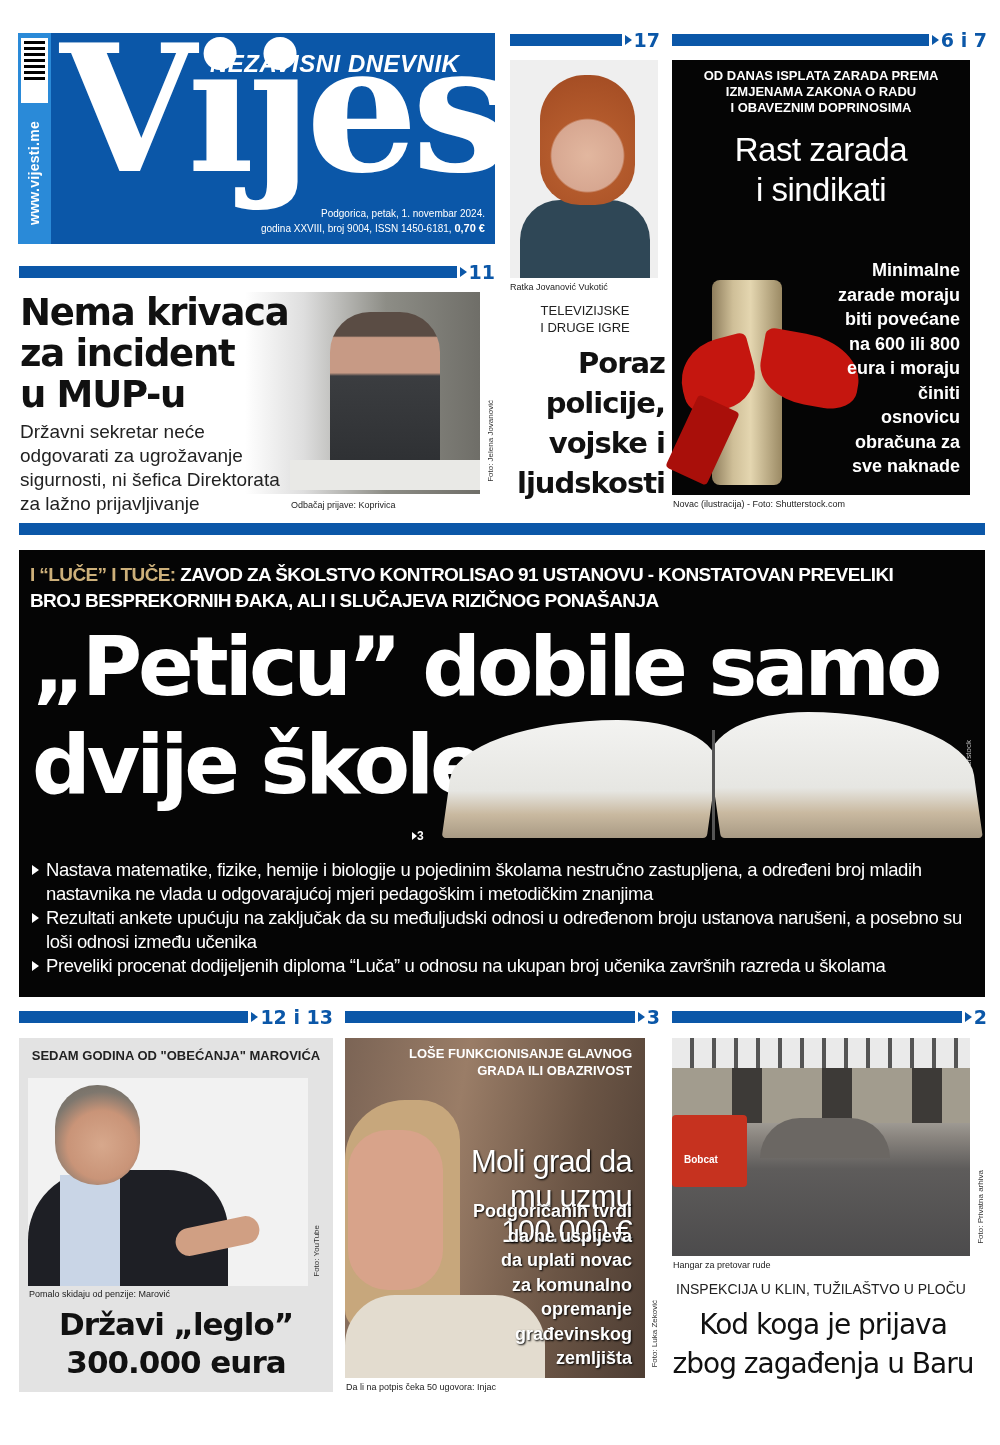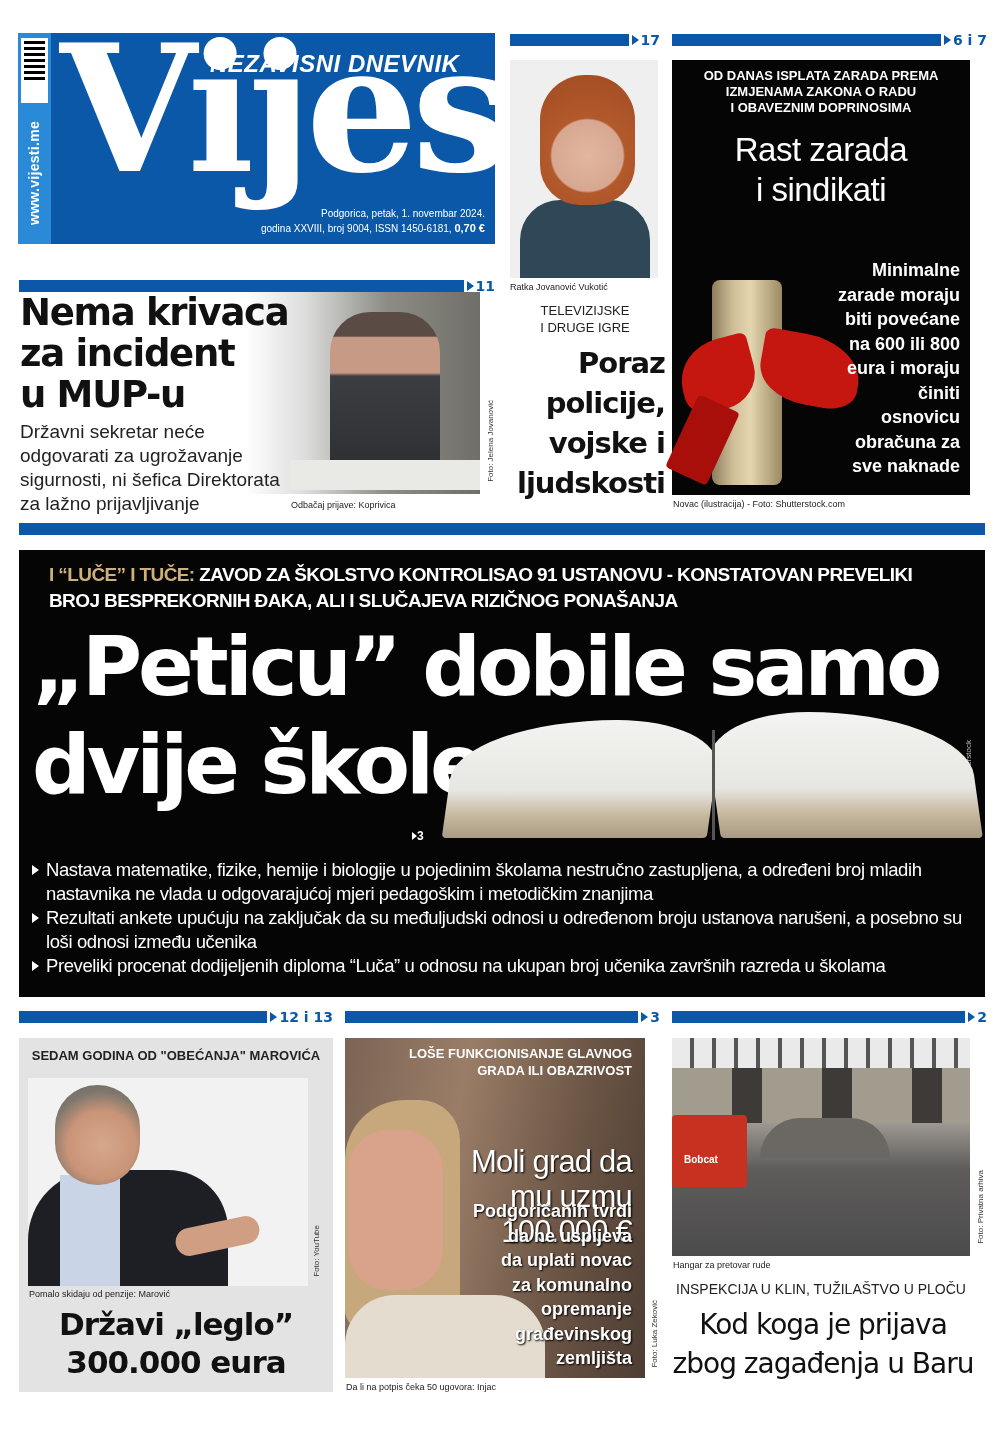--- a/index.html
+++ b/index.html
@@ -3,21 +3,21 @@
 <meta charset="utf-8">
 <style>
   * { box-sizing: border-box; margin: 0; padding: 0; }
   html, body { width: 1000px; height: 1445px; background: #ffffff; overflow: hidden; }
   body { position: relative; font-family: "Liberation Sans", sans-serif; color: #111; }
   .abs { position: absolute; }
 
   
   .bar { position: absolute; height: 12px; display: flex; align-items: center; }
   .bar .line { flex: 1; height: 12px; background: #0b57a8; }
-  .bar .ref { font-family: "DejaVu Sans", sans-serif; font-weight: bold; font-size: 14px; color: #0b57a8; padding-left: 3px; white-space: nowrap; line-height: 12px; display: flex; align-items: center; }
+  .bar .ref { font-family: "DejaVu Sans", sans-serif; font-weight: bold; font-size: 19px; color: #0b57a8; padding-left: 3px; white-space: nowrap; line-height: 12px; display: flex; align-items: center; }
   .bar .ref .arrow { display: inline-block; width: 0; height: 0; border-top: 5px solid transparent; border-bottom: 5px solid transparent; border-left: 7px solid #0b57a8; margin-right: 2px; }
 
   
   .masthead { left: 18px; top: 33px; width: 477px; height: 211px; background: #0b57a8; }
   .mast-side { left: 18px; top: 33px; width: 33px; height: 211px; background: #2a8ad8; }
   .barcode { left: 21px; top: 38px; width: 27px; height: 65px; background: #fff; }
   .barcode i { display: block; height: 3px; margin: 3px 3px; background: #000; }
   .mast-url { left: 18px; top: 105px; width: 33px; height: 135px; display: flex; align-items: center; justify-content: center; }
   .mast-url span { transform: rotate(-90deg); color: #fff; font-weight: bold; font-size: 14px; white-space: nowrap; letter-spacing: 0.3px; }
   .mast-tag { left: 210px; top: 50px; color: #fff; font-style: italic; font-weight: bold; font-size: 24px; letter-spacing: 0.5px; }
@@ -46,21 +46,21 @@
   .s3-kicker { left: 672px; top: 68px; width: 298px; text-align: center; color: #fff; font-weight: bold; font-size: 13px; line-height: 16px; }
   .s3-head { left: 672px; top: 130px; width: 298px; text-align: center; color: #fff; font-size: 33px; line-height: 40px; letter-spacing: -0.5px; }
   .s3-deck { left: 800px; top: 258px; width: 160px; text-align: right; color: #fff; font-weight: bold; font-size: 18px; line-height: 24.5px; }
   .money { left: 712px; top: 280px; width: 70px; height: 205px; border-radius: 8px; background: linear-gradient(90deg, #8e7d5c 0%, #cfbf98 30%, #e4d6b0 55%, #9b8a64 100%); }
   .bow1 { left: 680px; top: 340px; width: 75px; height: 70px; background: #c5160f; border-radius: 60% 10% 50% 30%; transform: rotate(-15deg); }
   .bow2 { left: 760px; top: 335px; width: 100px; height: 70px; background: #c5160f; border-radius: 10% 60% 30% 50%; transform: rotate(10deg); }
   .bow3 { left: 680px; top: 400px; width: 45px; height: 80px; background: #a90f0a; transform: rotate(25deg); border-radius: 4px; }
 
   
   .lead-box { left: 19px; top: 550px; width: 966px; height: 447px; background: #050505; }
-  .lead-kicker { left: 30px; top: 562px; width: 950px; color: #fff; font-weight: bold; font-size: 19px; line-height: 26px; letter-spacing: -0.6px; margin-left: 19px; }
+  .lead-kicker { left: 30px; top: 562px; width: 950px; color: #fff; font-weight: bold; font-size: 19px; line-height: 26px; letter-spacing: -0.6px; }
   .lead-kicker .gold { color: #cdb07a; }
   .lead-head { left: 32px; top: 618px; color: #fff; font-family: "DejaVu Sans", sans-serif; font-weight: bold; font-size: 82px; line-height: 98px; letter-spacing: -4px; z-index: 2; }
   .lead-ref { left: 412px; top: 829px; color: #fff; font-weight: bold; font-size: 12px; z-index: 3; }
   .book-l { left: 450px; top: 720px; width: 265px; height: 118px; background: linear-gradient(180deg, #f3f3f1 0%, #e6e6e2 60%, #c9b9a0 80%, #a89a84 100%); border-radius: 60% 40% 4px 4px / 50% 40% 4px 4px; transform: skewX(-8deg); z-index: 3; }
   .book-r { left: 712px; top: 712px; width: 262px; height: 126px; background: linear-gradient(180deg, #f3f3f1 0%, #e6e6e2 60%, #c9b9a0 80%, #a89a84 100%); border-radius: 40% 60% 4px 4px / 40% 50% 4px 4px; transform: skewX(8deg); z-index: 3; }
   .book-spine { left: 712px; top: 730px; width: 3px; height: 110px; background: #555; z-index: 4; }
   .lead-bullets { left: 32px; top: 858px; width: 945px; color: #fff; font-size: 18.5px; line-height: 24px; letter-spacing: -0.4px; }
   .lead-bullets li { list-style: none; position: relative; padding-left: 14px; }
   .lead-bullets li .tri { position: absolute; left: 0; top: 7px; width: 0; height: 0; border-top: 5px solid transparent; border-bottom: 5px solid transparent; border-left: 7px solid #fff; }
 
@@ -122,21 +122,21 @@
       <span>17</span>
     </div>
 </div>
 <div class="bar" style="left:672px; top:34px; width:315px;">
   <div class="line"></div>
     <div class="ref">
       <span class="arrow"></span>
       <span>6 i 7</span>
     </div>
 </div>
-<div class="bar" style="left:19px; top:280px; width:476px;text-align:center;">
+<div class="bar" style="left:19px; top:266px; width:476px;text-align:center;">
   <div class="line"></div>
     <div class="ref">
       <span class="arrow"></span>
       <span>11</span>
     </div>
 </div>
 
 <div class="abs s1-photo"></div>
 <div class="abs s1-person"></div>
 <div class="abs s1-table"></div>

